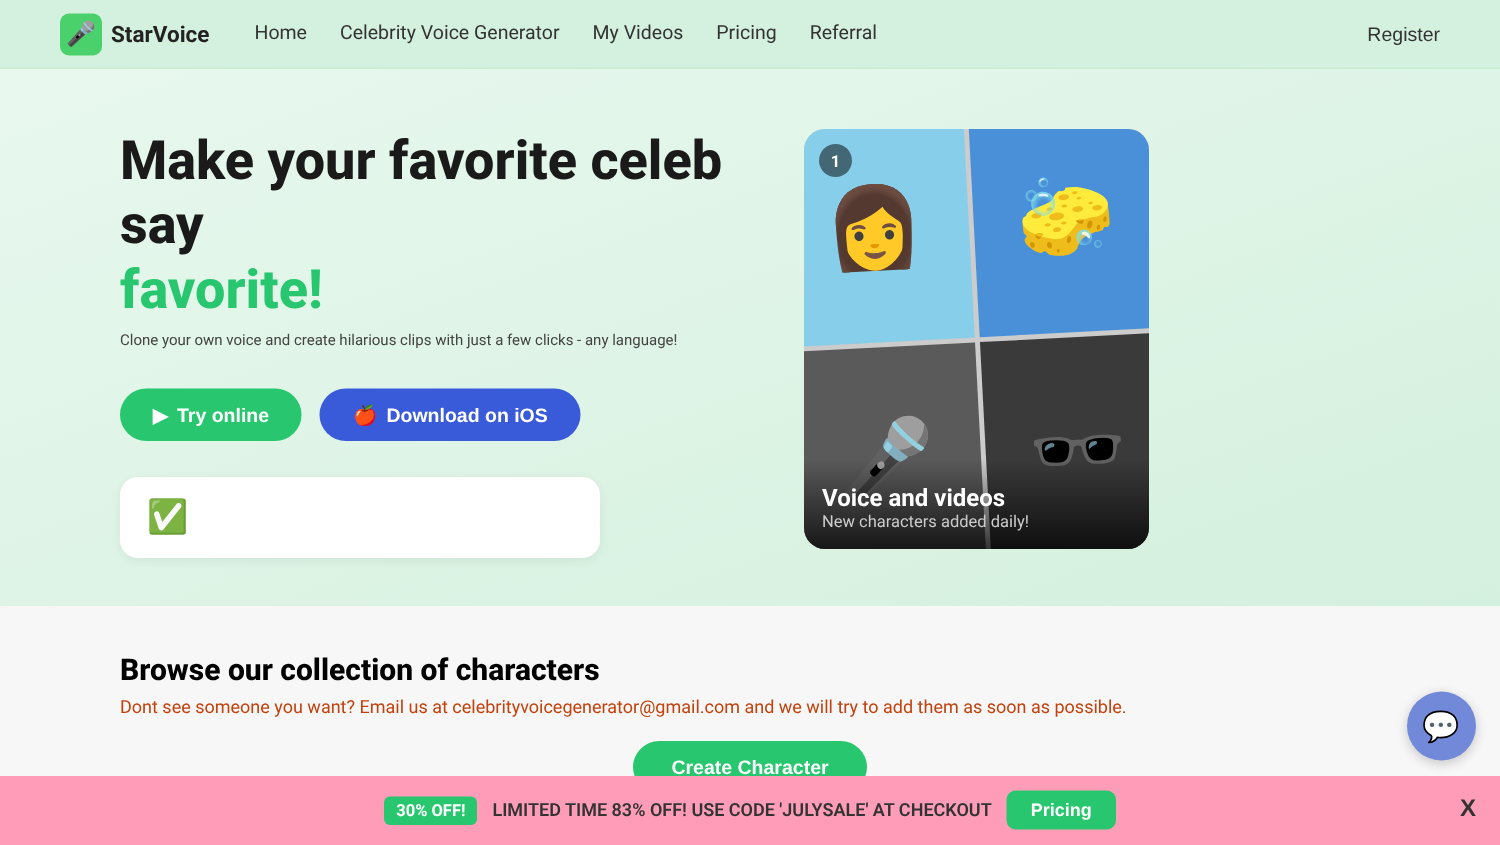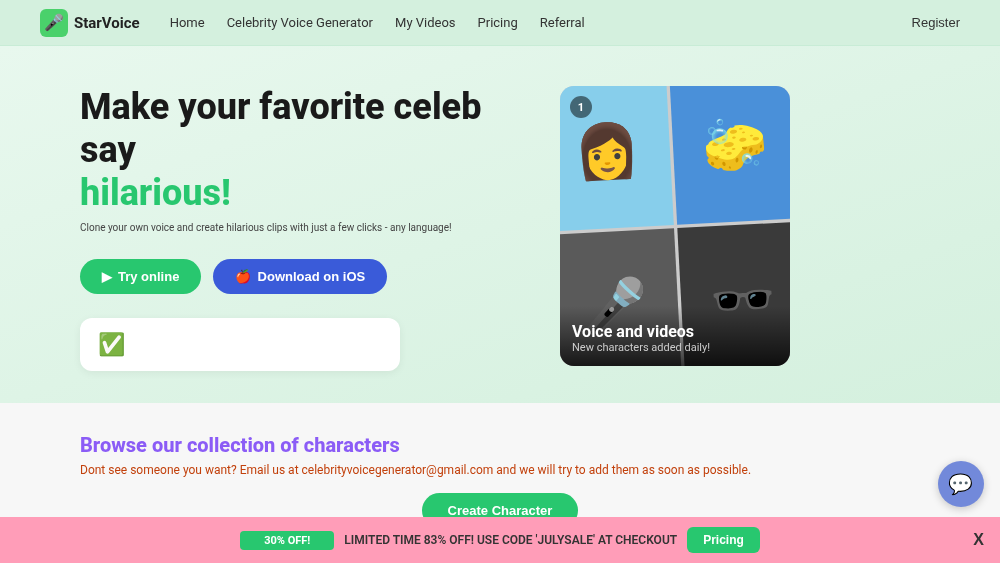--- a/index.html
+++ b/index.html
@@ -61,21 +61,21 @@
       cursor: pointer;
       background: none;
       border: none;
     }
 
     
     .main-area {
       background: linear-gradient(to bottom right, #e8f8ee, #d4f0de);
       padding: 40px 60px 32px 80px;
       display: flex;
-      gap: 40px;
+      gap: 16px;
       align-items: flex-start;
       min-height: 350px;
     }
 
     .hero-left {
       flex: 1;
       max-width: 440px;
     }
     .hero-title {
       font-size: 36px;
@@ -228,21 +228,21 @@
     }
 
     
     .browse-section {
       background: #f7f7f7;
       padding: 30px 80px 20px;
     }
     .browse-title {
       font-size: 20px;
       font-weight: 800;
-      color: #8b5cf6;
+      color: #000000;
       margin-bottom: 6px;
     }
     .browse-sub {
       font-size: 12px;
       color: #c2410c;
       margin-bottom: 16px;
     }
     .create-char-btn {
       background: #28c76f;
       color: #fff;
@@ -288,21 +288,21 @@
       justify-content: center;
       padding: 10px 20px;
       gap: 10px;
       z-index: 100;
     }
     .promo-badge {
       background: #28c76f;
       color: #fff;
       font-size: 11px;
       font-weight: 700;
-      padding: 3px 24px;
+      padding: 3px 8px;
       border-radius: 4px;
     }
     .promo-text {
       font-size: 12px;
       color: #333;
       font-weight: 600;
     }
     .promo-btn {
       background: #28c76f;
       color: #fff;
@@ -339,21 +339,21 @@
     <a class="nav-link">Pricing</a>
     <a class="nav-link">Referral</a>
   </div>
   <button class="nav-register">Register</button>
 </nav>
 
 <div class="main-area">
   <div class="hero-left">
     <div class="hero-title">
       <span>Make your favorite celeb say</span><br>
-      <span class="hero-title-green">hilarious!</span>
+      <span class="hero-title-green">favorite!</span>
     </div>
     <p class="hero-subtitle">Clone your own voice and create hilarious clips with just a few clicks - any language!</p>
     <div class="hero-buttons">
       <button class="btn-try">
         <span>▶</span>
         <span>Try online</span>
       </button>
       <button class="btn-ios">
         <span>🍎</span>
         <span>Download on iOS</span>

